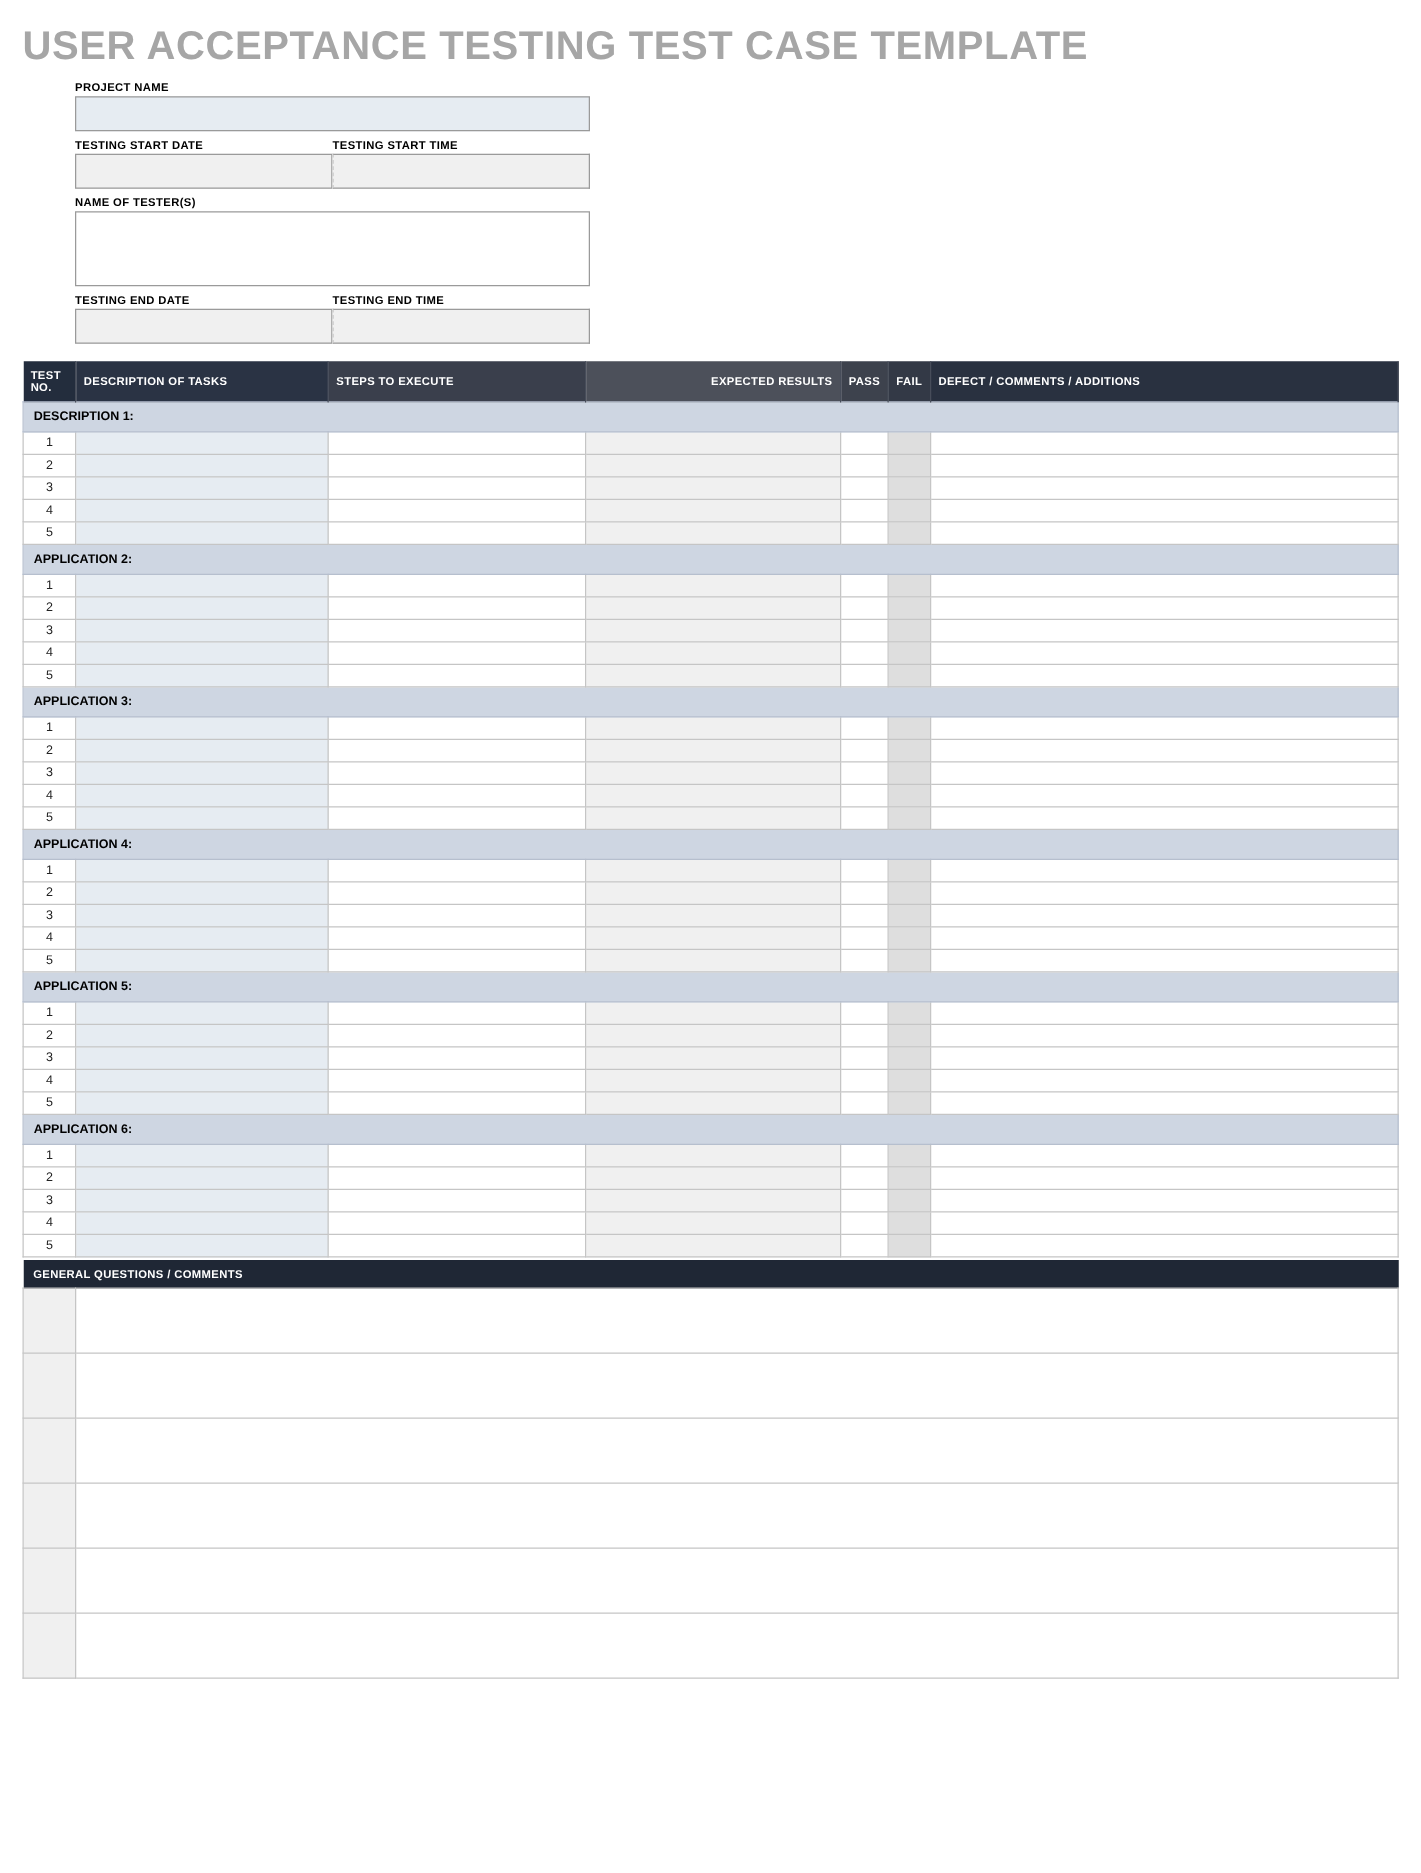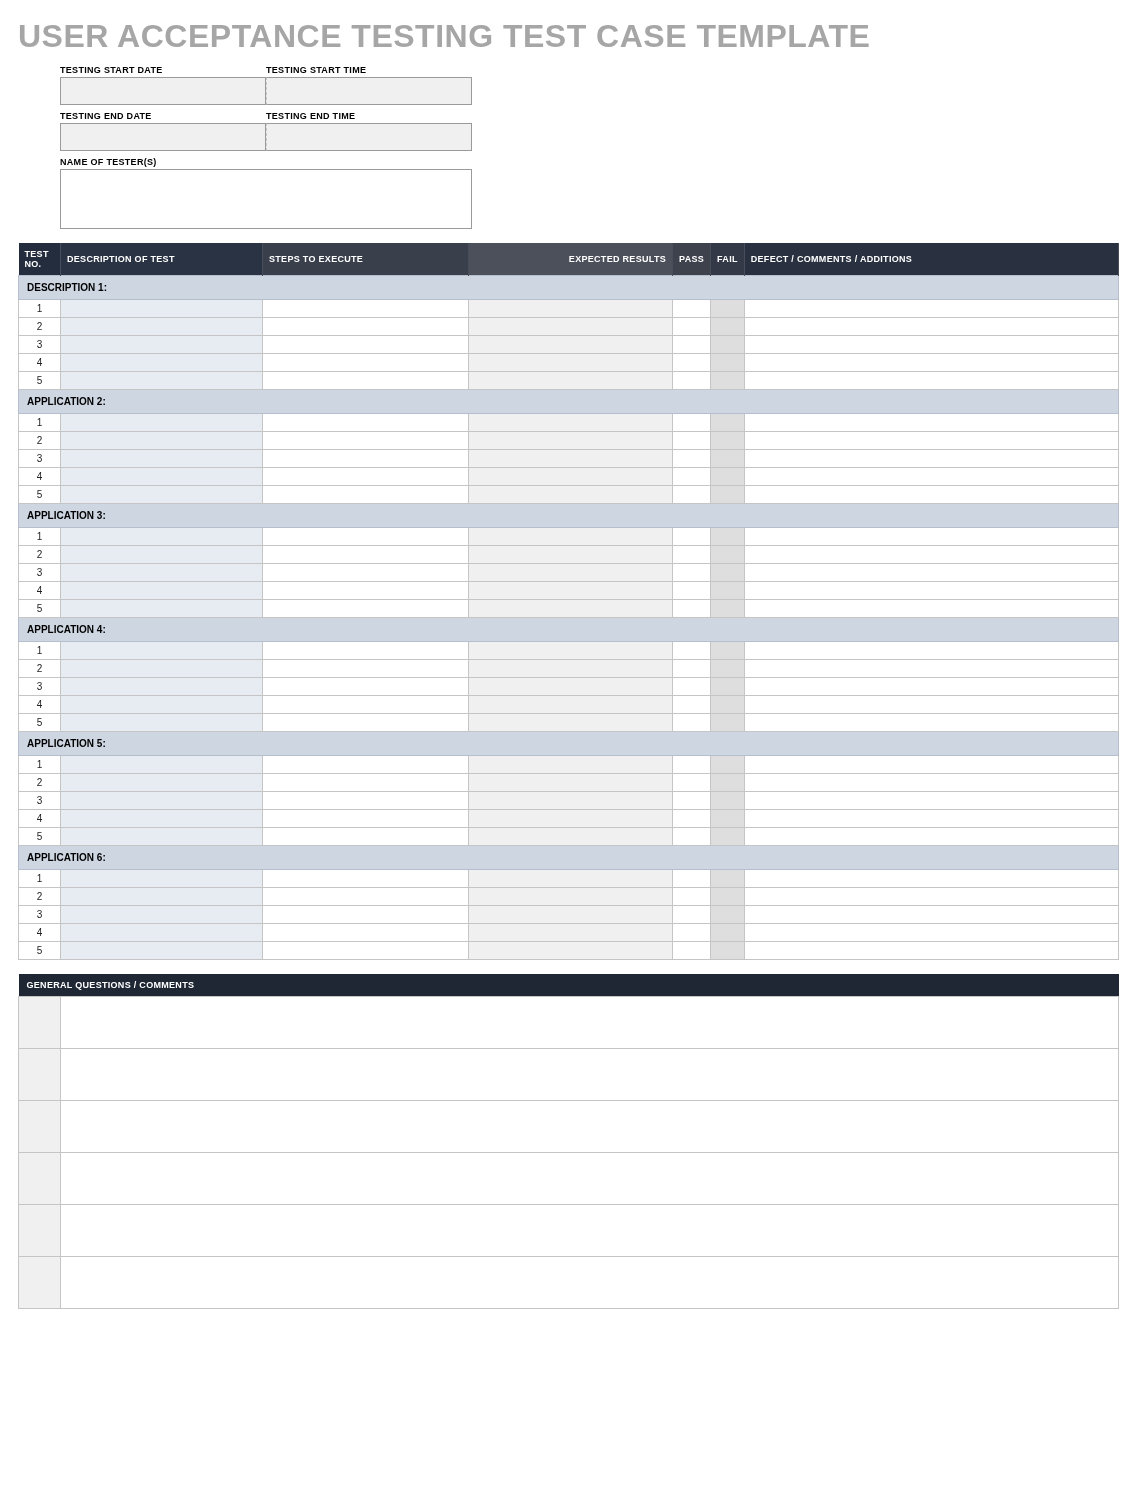--- a/index.html
+++ b/index.html
@@ -41,21 +41,21 @@
   .input-box.blue { background: #e6ecf2; }
   .input-box.tall { height: 60px; }
   .input-box.w-full { width: 412px; }
   .input-box.w-half { width: 206px; }
   .input-box.right-half { border-left: 1px dashed #c9c9c9; }
 
   
   .test-table {
     width: 100%;
     border-collapse: collapse;
-    margin-bottom: 14px;
+    margin-bottom: 2px;
   }
   .test-table th {
     background: linear-gradient(to right, #232d3d 0%, #232d3d 45%, #50535a 70%, #232d3d 100%);
     background: #2a3344;
     color: #fff;
     font-size: 9px;
     font-weight: bold;
     text-align: left;
     padding: 6px 6px;
     border-right: 1px solid #474d5a;
@@ -116,57 +116,63 @@
   .gq-row .gq-num { width: 42px; background: #f0f0f0; }
   .gq-row .gq-body { background: #ffffff; }
 </style>
 </head>
 <body>
 
 <div class="page-title">USER ACCEPTANCE TESTING TEST CASE TEMPLATE</div>
 
 <div class="header-section">
 
+  <div class="header-row">
+    <div class="header-col">
+      <div class="label">PROJECT NAME</div>
+      <div class="input-box blue w-full"></div>
+    </div>
+  </div>
 
   <div class="header-row">
     <div class="header-col">
       <div class="label">TESTING START DATE</div>
       <div class="input-box w-half"></div>
     </div>
     <div class="header-col">
       <div class="label">TESTING START TIME</div>
       <div class="input-box w-half right-half"></div>
     </div>
   </div>
 
   <div class="header-row">
     <div class="header-col">
+      <div class="label">NAME OF TESTER(S)</div>
+      <div class="input-box tall w-full" style="background:#fff;"></div>
+    </div>
+  </div>
+
+  <div class="header-row">
+    <div class="header-col">
       <div class="label">TESTING END DATE</div>
       <div class="input-box w-half"></div>
     </div>
     <div class="header-col">
       <div class="label">TESTING END TIME</div>
       <div class="input-box w-half right-half"></div>
     </div>
   </div>
 
-  <div class="header-row">
-    <div class="header-col">
-      <div class="label">NAME OF TESTER(S)</div>
-      <div class="input-box tall w-full" style="background:#fff;"></div>
-    </div>
-  </div>
-
 </div>
 
 <table class="test-table">
   <thead>
     <tr class="header-grad">
       <th class="th-testno">TEST NO.</th>
-      <th class="th-desc">DESCRIPTION OF TEST</th>
+      <th class="th-desc">DESCRIPTION OF TASKS</th>
       <th class="th-steps">STEPS TO EXECUTE</th>
       <th class="th-expected">EXPECTED RESULTS</th>
       <th class="th-pass">PASS</th>
       <th class="th-fail">FAIL</th>
       <th class="th-defect">DEFECT / COMMENTS / ADDITIONS</th>
     </tr>
   </thead>
   <tbody id="test-body">
       <tr class="section-row">
         <td colspan="7">DESCRIPTION 1:</td>

